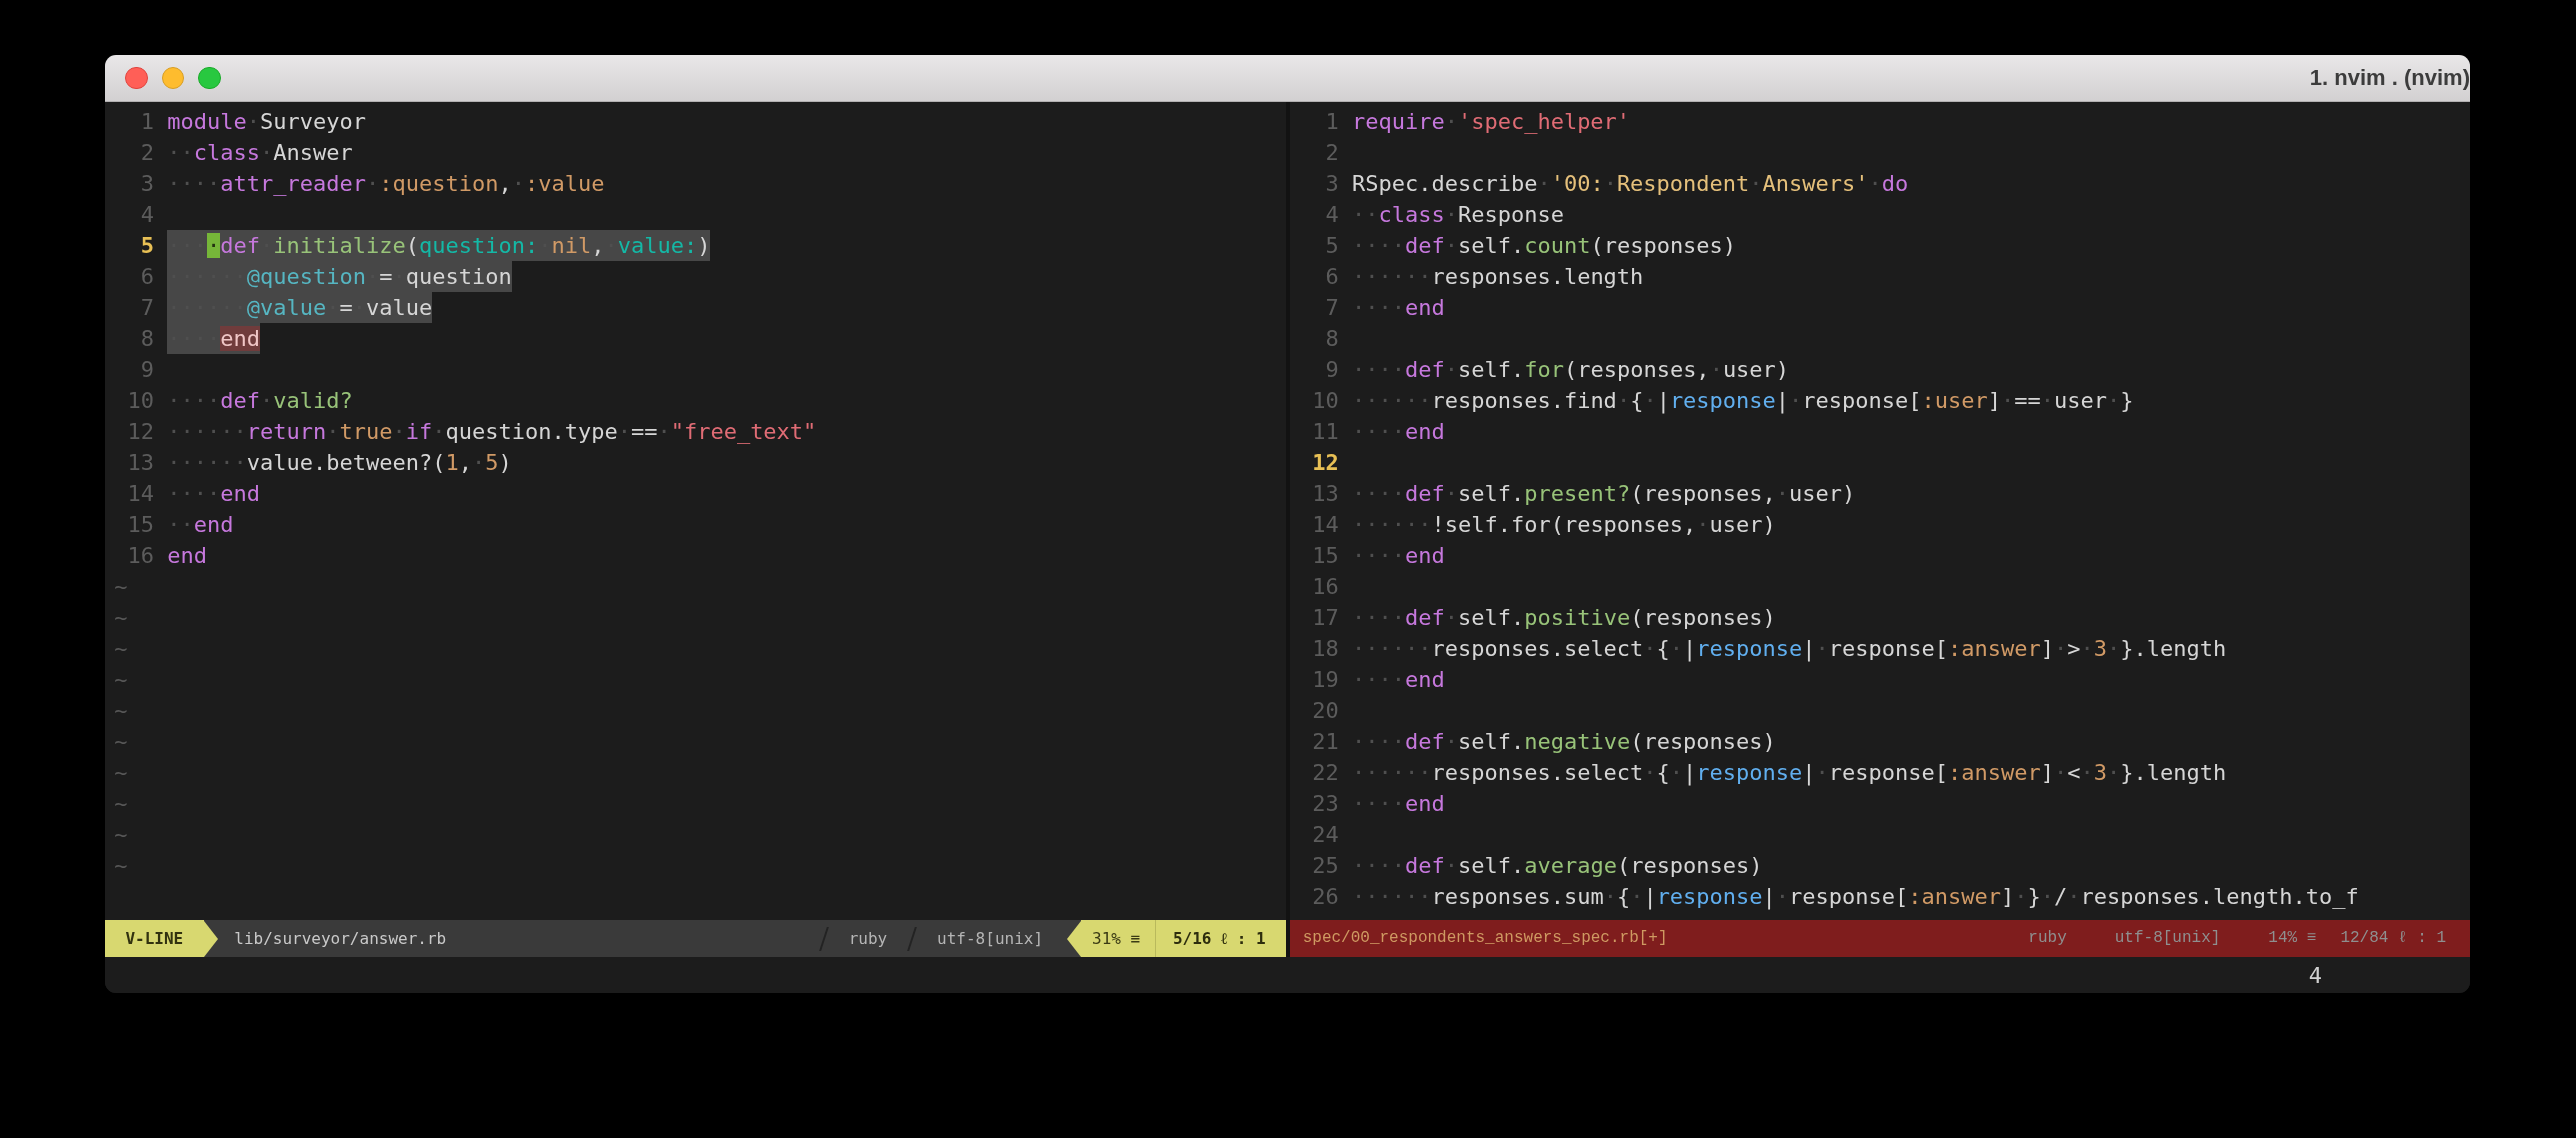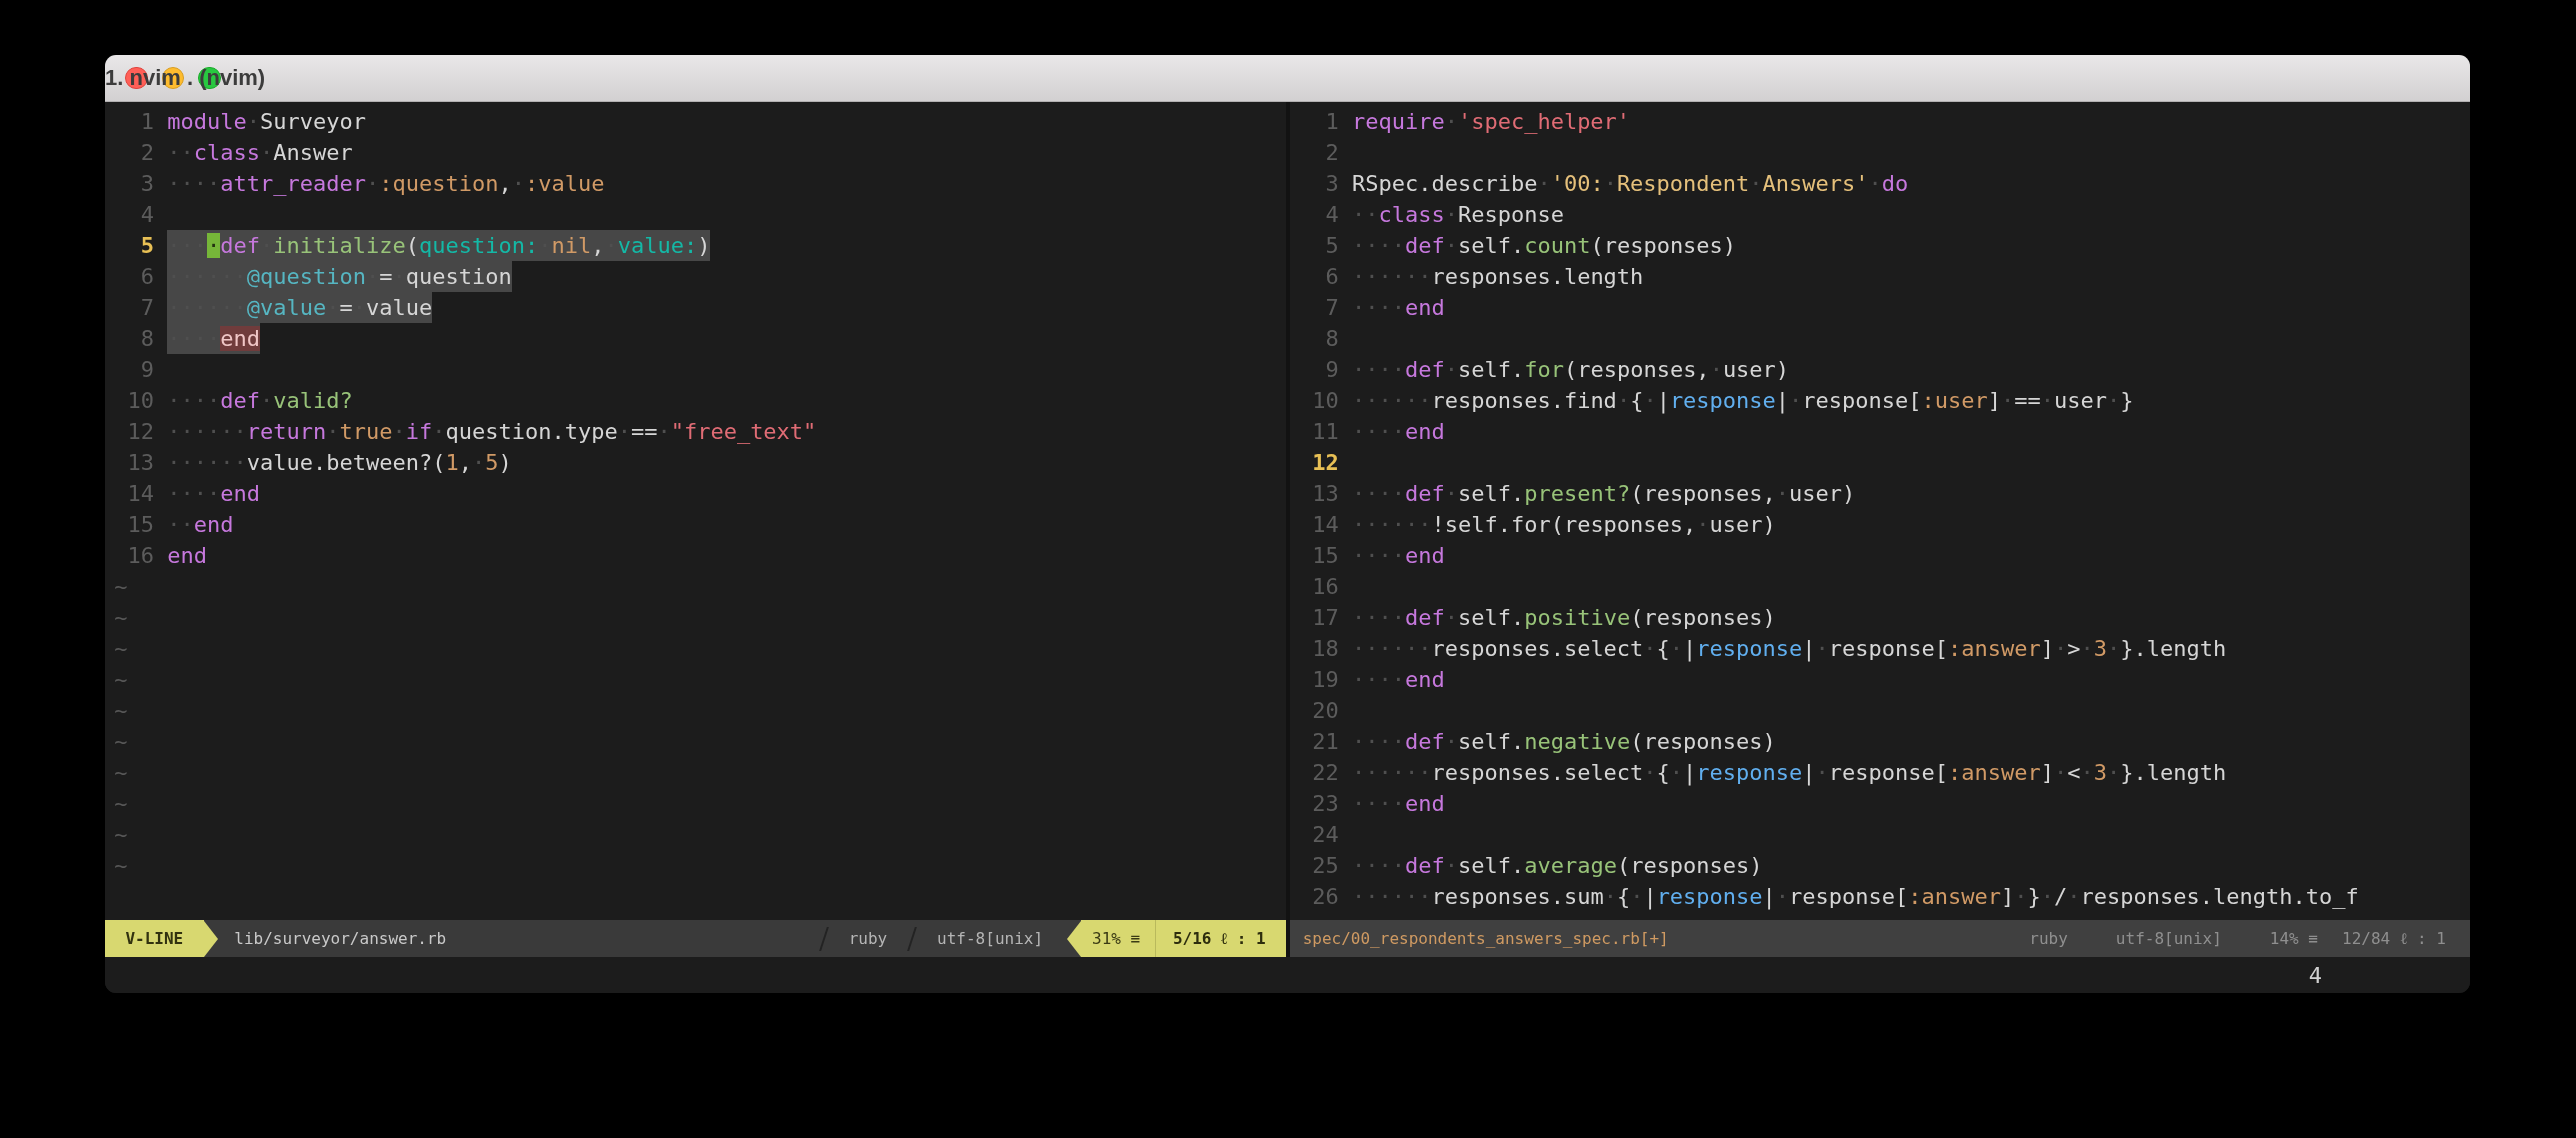--- a/index.html
+++ b/index.html
@@ -17,21 +17,21 @@
     position:relative;height:46px;
     background:linear-gradient(#e9e7e8,#d2d0d1);
     border-bottom:0.9px solid #b2b0b1;
   }
   .lights{position:absolute;left:20.4px;top:0;height:46px;display:flex;align-items:center;gap:14px;}
   .light{width:20.4px;height:20.4px;border-radius:50%;display:inline-block;}
   .light.red{background:#ff5f57;border:0.9px solid #e0443e;}
   .light.yellow{background:#febc2e;border:0.9px solid #d89e24;}
   .light.green{background:#28c840;border:0.9px solid #1aab29;}
   .title{
-    position:absolute;left:0;right:0;top:0;height:46px;line-height:46px;text-align:left;
+    position:absolute;left:0;right:0;top:0;height:46px;line-height:46px;text-align:right;
     font-family:"Liberation Sans", sans-serif;font-size:22px;color:#3c3c3c;font-weight:600;
   }
   
   .content{display:flex;flex-direction:column;height:892px;}
   .panes{display:flex;height:855px;}
   .pane{display:flex;flex-direction:column;width:1181px;background:#1c1c1c;}
   .pane.right{flex:1;}
   .vdivider{width:3.7px;background:#121212;}
   
   .code{flex:1;overflow:hidden;padding:3.7px 0 0 9.3px;}
@@ -49,21 +49,21 @@
   .tk-c{color:#d19a66}
   .tk-iv{color:#56b6c2}
   .tk-pm{color:#14b8a6}
   .tk-bp{color:#61afef}
   .tk-ws{color:#4f4f4f}
   .tk-cb{background:#76b639;color:#233012;}
   .tk-me{background:#703c3c;color:#f0c6c6;}
   
   .statusline{height:37px;display:flex;align-items:stretch;font-size:16px;line-height:37px;white-space:pre;}
   .statusline.active{background:#3a3a3a;}
-  .statusline.inactive{background:#404040;color:#8f8f8f;}
+  .statusline.inactive{background:#7f1d1d;color:#8f8f8f;font-family:Liberation Mono, monospace;}
   .seg{display:inline-block;}
   .seg-mode{background:#d8d870;color:#32320f;font-weight:700;padding:0 20.4px;}
   .tri{width:0;height:0;align-self:center;}
   .tri-mode{border-top:18.5px solid transparent;border-bottom:18.5px solid transparent;border-left:14px solid #d8d870;}
   .tri-yellow{border-top:18.5px solid transparent;border-bottom:18.5px solid transparent;border-right:14px solid #d8d870;}
   .seg-file{color:#c9c9c9;margin-left:16.7px;}
   .spacer{flex:1;}
   .seg-ft{color:#b5b5b5;padding:0 24px;}
   .seg-enc{color:#b5b5b5;padding:0 24px;}
   .seg-pct{background:#d8d870;color:#3a3a14;padding:0 15px 0 11px;}

